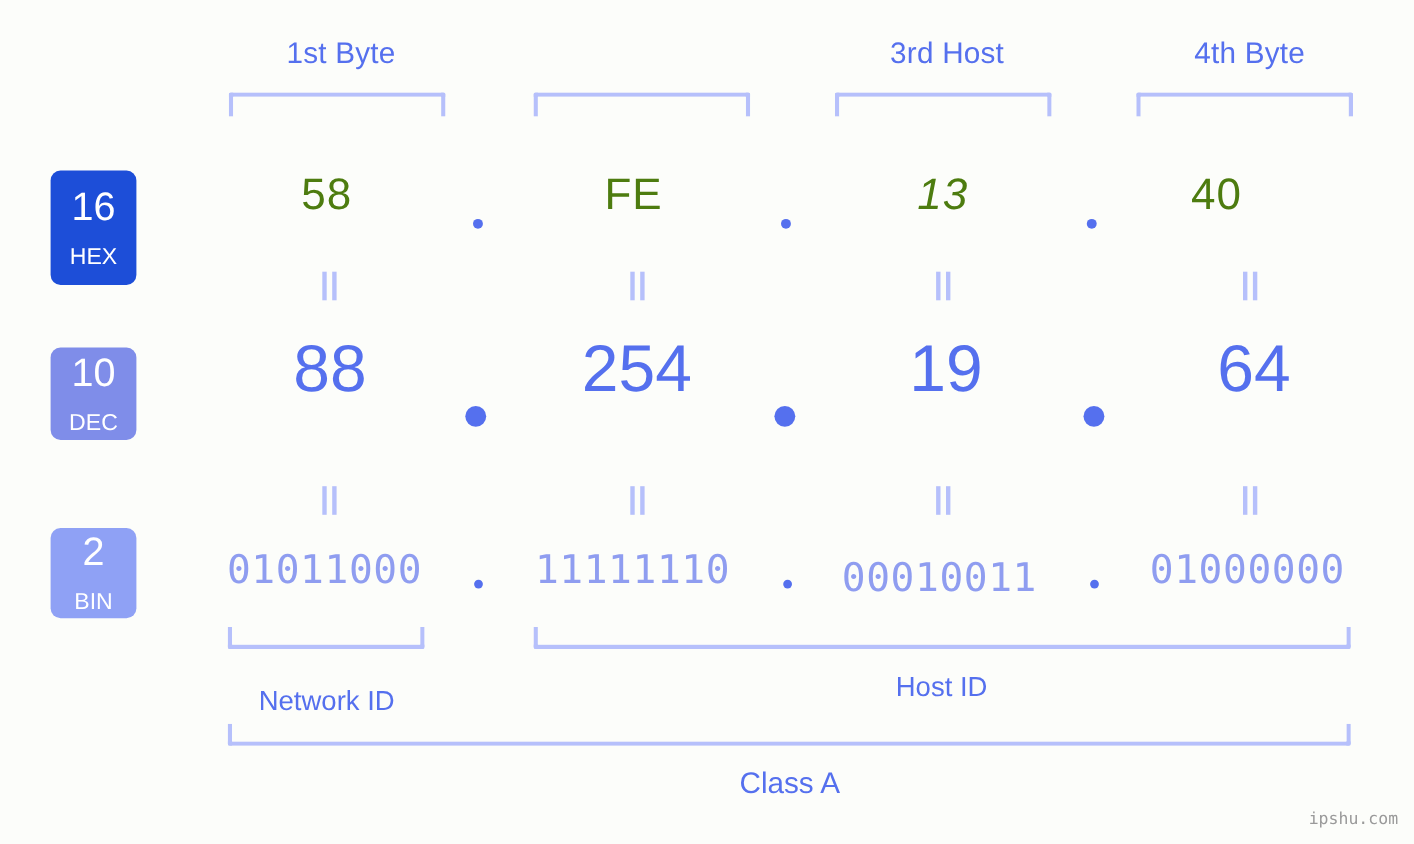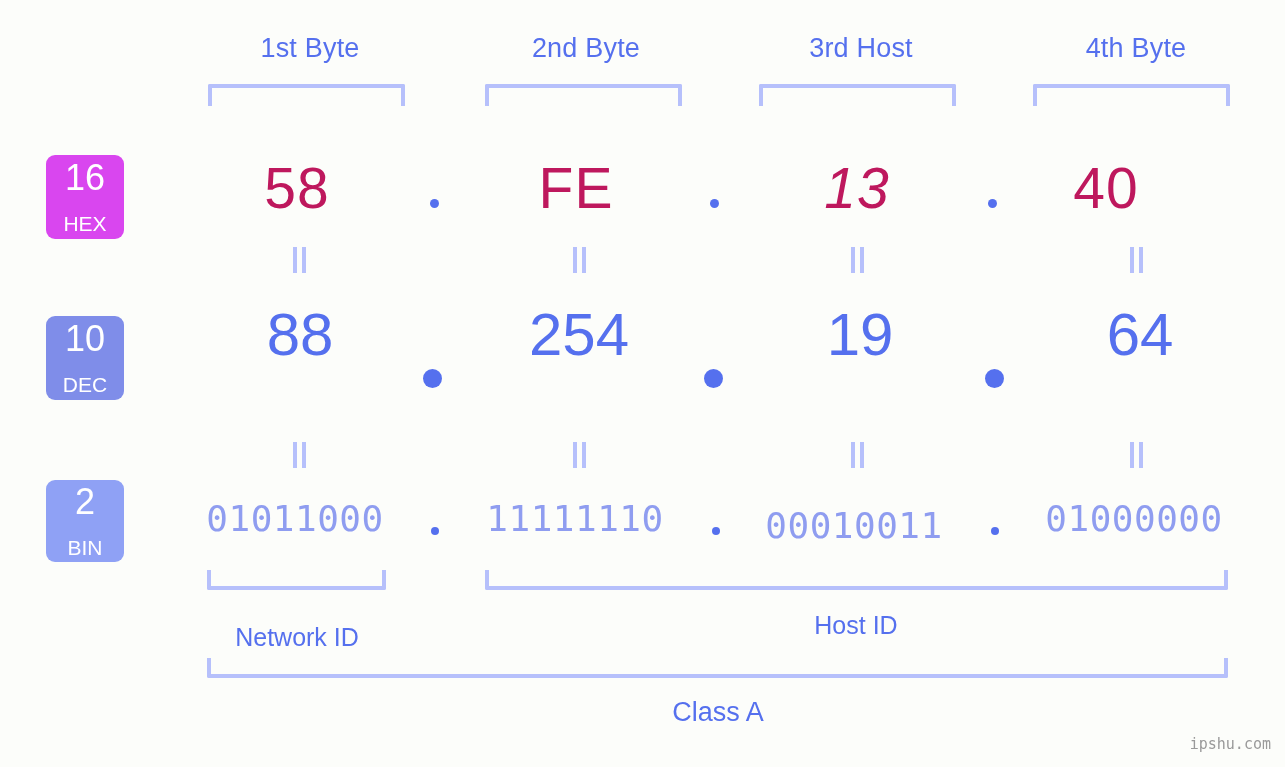--- a/index.html
+++ b/index.html
@@ -66,34 +66,34 @@
     font-size: 36px;
     font-weight: 400;
     line-height: 1.0;
   }
   .badge .abbr {
     font-size: 21px;
     font-weight: 400;
     margin-top: 17px;
     line-height: 1.0;
   }
-  #badge-hex { top: 155px; height: 84px; background: #d946ef; }
+  #badge-hex { top: 155px; height: 104px; background: #1d4ed8; }
   #badge-dec { top: 316px; height: 84px; background: #7f8de9; }
   #badge-bin { top: 480px; height: 82px; background: #8fa1f5; }
 
   
   .cell {
     position: absolute;
     text-align: center;
     white-space: nowrap;
   }
 
   .hex-val {
-    font-size: 57px;
-    color: #be185d;
+    font-size: 40px;
+    color: #4d7c0f;
     font-weight: 400;
     letter-spacing: 1px;
   }
   .dec-val {
     font-size: 60px;
     color: #5570ee;
     font-weight: 400;
     letter-spacing: 0px;
   }
   .bin-val {
@@ -158,21 +158,20 @@
     color: #9a9a9a;
     letter-spacing: 0px;
   }
 </style>
 </head>
 <body>
 
 <div id="stage">
 
   <div class="byte-label" style="left:180px;">1st Byte</div>
-  <div class="byte-label" style="left:456px;">2nd Byte</div>
   <div class="byte-label" style="left:731px;">3rd Host</div>
   <div class="byte-label" style="left:1006px;">4th Byte</div>
 
   <div class="bracket-top" style="left:208px; top:84px; width:197px;"></div>
   <div class="bracket-top" style="left:485px; top:84px; width:197px;"></div>
   <div class="bracket-top" style="left:759px; top:84px; width:197px;"></div>
   <div class="bracket-top" style="left:1033px; top:84px; width:197px;"></div>
 
   <div class="badge" id="badge-hex">
     <span class="num">16</span>

